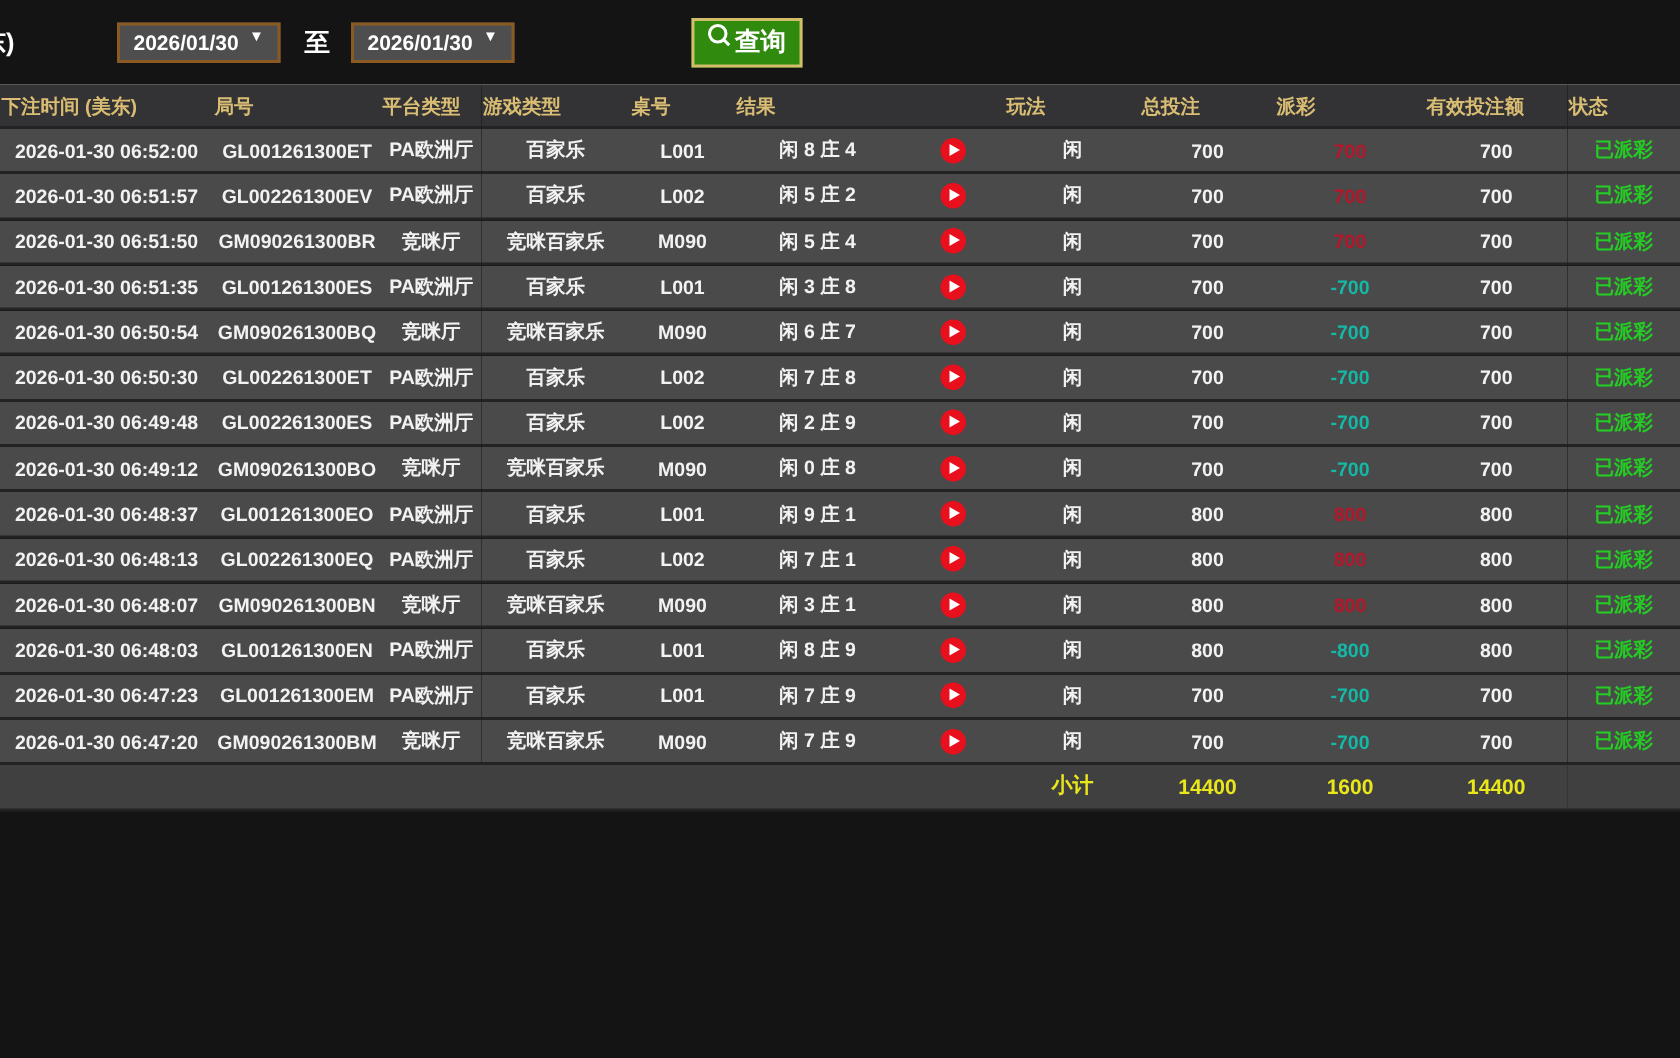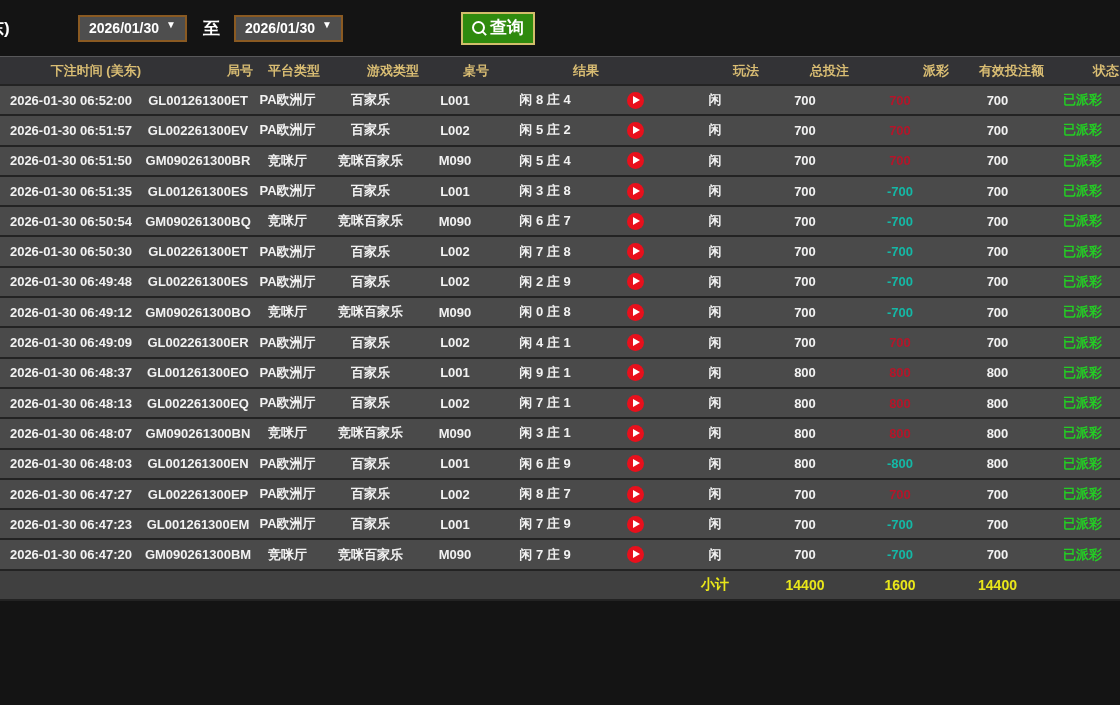--- a/index.html
+++ b/index.html
@@ -18,34 +18,34 @@
   .partial-label span{display:inline-block;margin-left:-13px;}
   .date-select{
     margin-left:56px;flex:0 0 auto;display:flex;gap:7px;
     background:#4e4e4e;border:2px solid #8a5a22;color:#ffffff;
     font-weight:700;font-size:14px;padding:3px 9px 4px;cursor:pointer;
   }
   .date-select.second{margin-left:14px;}
   .dd-arrow{font-size:10px;line-height:1;}
   .to-label{color:#ffffff;font-weight:700;font-size:17px;margin-left:16px;flex:0 0 auto;}
   .query-btn{
-    margin-left:118px;flex:0 0 auto;display:flex;align-items:center;gap:5px;
+    margin-left:118px;flex:0 0 auto;display:flex;gap:5px;
     background:#2f8a0e;border:2px solid #d2bd6b;color:#ffffff;
     font-weight:700;font-size:17px;padding:2px 9px 4px;cursor:pointer;
   }
   .mag{width:9px;height:9px;border:2px solid #ffffff;border-radius:50%;
     position:relative;display:inline-block;flex:0 0 auto;}
   .mag::after{content:"";position:absolute;width:6px;height:2px;background:#ffffff;
     transform:rotate(45deg);right:-4px;bottom:-2px;}
   
   table{width:1120px;border-collapse:collapse;table-layout:fixed;}
   thead th{
     background:#333336;color:#d9bd73;font-size:13px;font-weight:700;
     height:25px;border-top:1px solid #58585a;border-bottom:2px solid #232323;
-    text-align:right;white-space:nowrap;overflow:hidden;
+    text-align:left;white-space:nowrap;overflow:hidden;
   }
   tbody td{
     background:#4a4a4a;color:#f2f2f2;font-weight:700;font-size:13px;
     height:26.3px;text-align:center;border-bottom:2px solid #232323;
     white-space:nowrap;overflow:hidden;
   }
   tbody td.pos{color:#b4162a;}
   tbody td.neg{color:#14b8a6;}
   tbody td.status{color:#24cc24;}
   tfoot td{
@@ -223,34 +223,20 @@
         <td>M090</td>
         <td>闲 0 庄 8</td>
         <td><span class="play"></span></td>
         <td>闲</td>
         <td>700</td>
         <td class="neg">-700</td>
         <td>700</td>
         <td class="status">已派彩</td>
       </tr>
       <tr>
-        <td>2026-01-30 06:49:09</td>
-        <td>GL002261300ER</td>
-        <td>PA欧洲厅</td>
-        <td>百家乐</td>
-        <td>L002</td>
-        <td>闲 4 庄 1</td>
-        <td><span class="play"></span></td>
-        <td>闲</td>
-        <td>700</td>
-        <td class="pos">700</td>
-        <td>700</td>
-        <td class="status">已派彩</td>
-      </tr>
-      <tr>
         <td>2026-01-30 06:48:37</td>
         <td>GL001261300EO</td>
         <td>PA欧洲厅</td>
         <td>百家乐</td>
         <td>L001</td>
         <td>闲 9 庄 1</td>
         <td><span class="play"></span></td>
         <td>闲</td>
         <td>800</td>
         <td class="pos">800</td>
@@ -284,40 +270,26 @@
         <td class="pos">800</td>
         <td>800</td>
         <td class="status">已派彩</td>
       </tr>
       <tr>
         <td>2026-01-30 06:48:03</td>
         <td>GL001261300EN</td>
         <td>PA欧洲厅</td>
         <td>百家乐</td>
         <td>L001</td>
-        <td>闲 6 庄 9</td>
+        <td>闲 8 庄 9</td>
         <td><span class="play"></span></td>
         <td>闲</td>
         <td>800</td>
         <td class="neg">-800</td>
         <td>800</td>
-        <td class="status">已派彩</td>
-      </tr>
-      <tr>
-        <td>2026-01-30 06:47:27</td>
-        <td>GL002261300EP</td>
-        <td>PA欧洲厅</td>
-        <td>百家乐</td>
-        <td>L002</td>
-        <td>闲 8 庄 7</td>
-        <td><span class="play"></span></td>
-        <td>闲</td>
-        <td>700</td>
-        <td class="pos">700</td>
-        <td>700</td>
         <td class="status">已派彩</td>
       </tr>
       <tr>
         <td>2026-01-30 06:47:23</td>
         <td>GL001261300EM</td>
         <td>PA欧洲厅</td>
         <td>百家乐</td>
         <td>L001</td>
         <td>闲 7 庄 9</td>
         <td><span class="play"></span></td>

